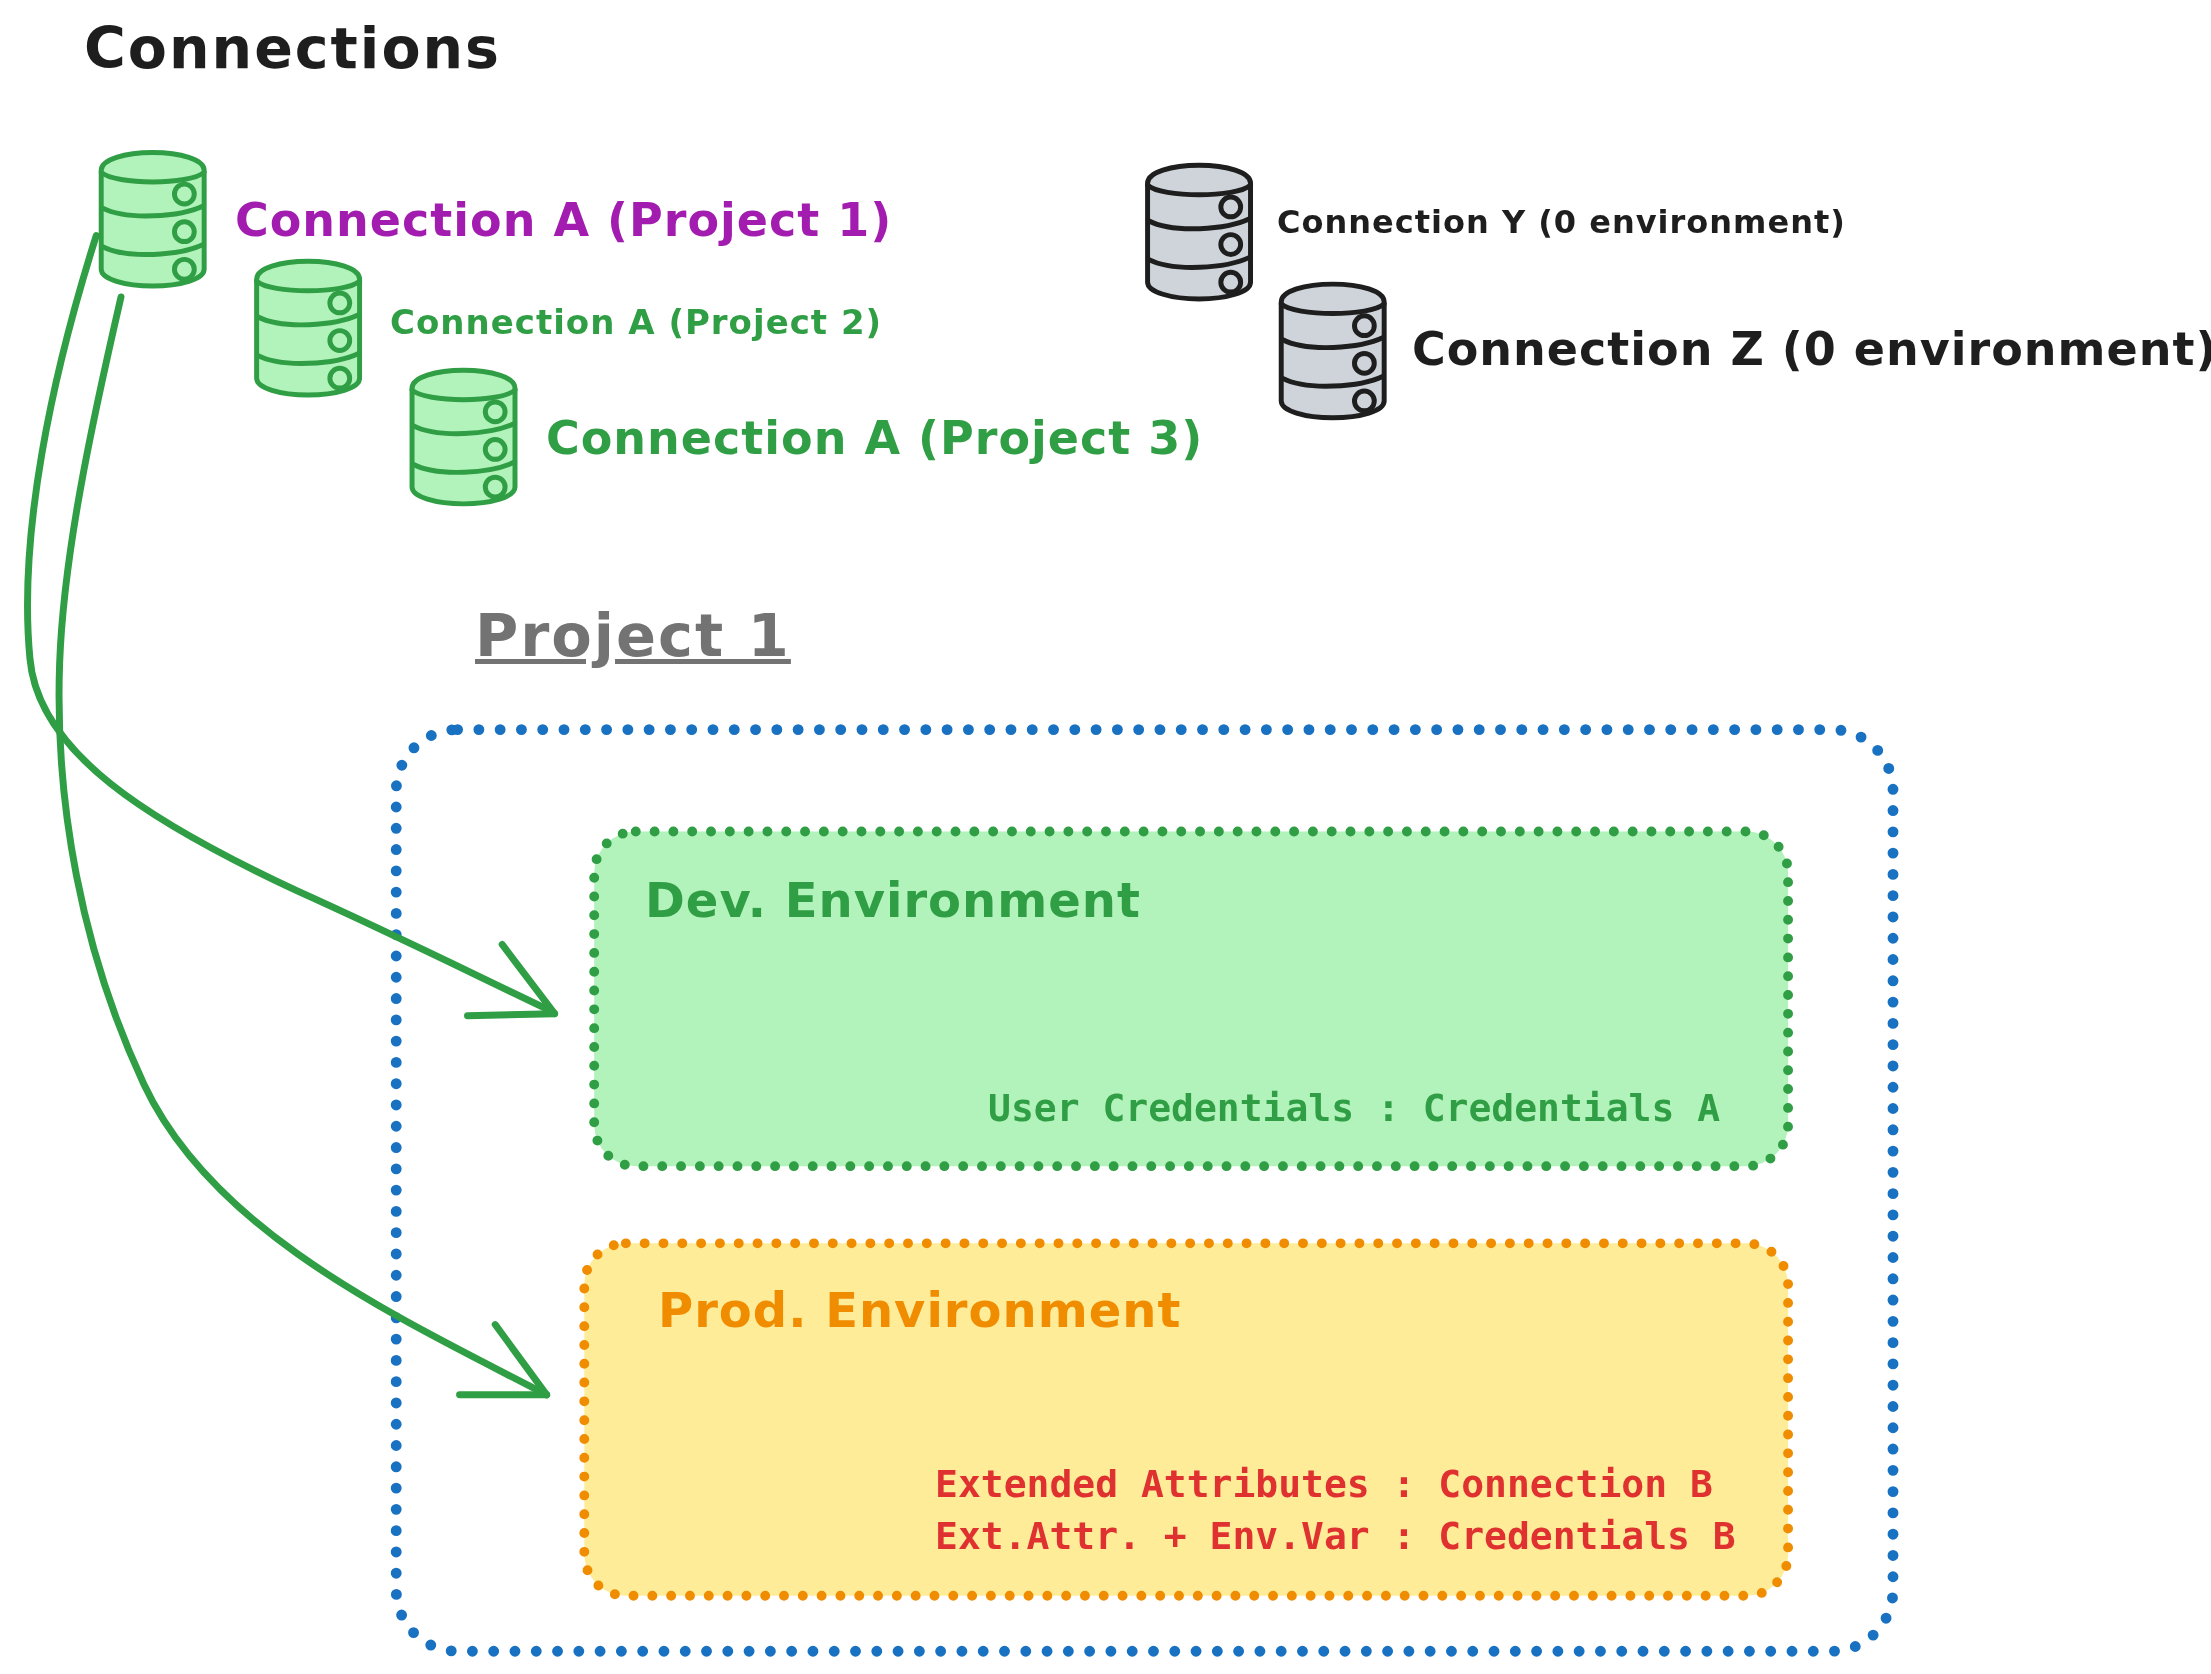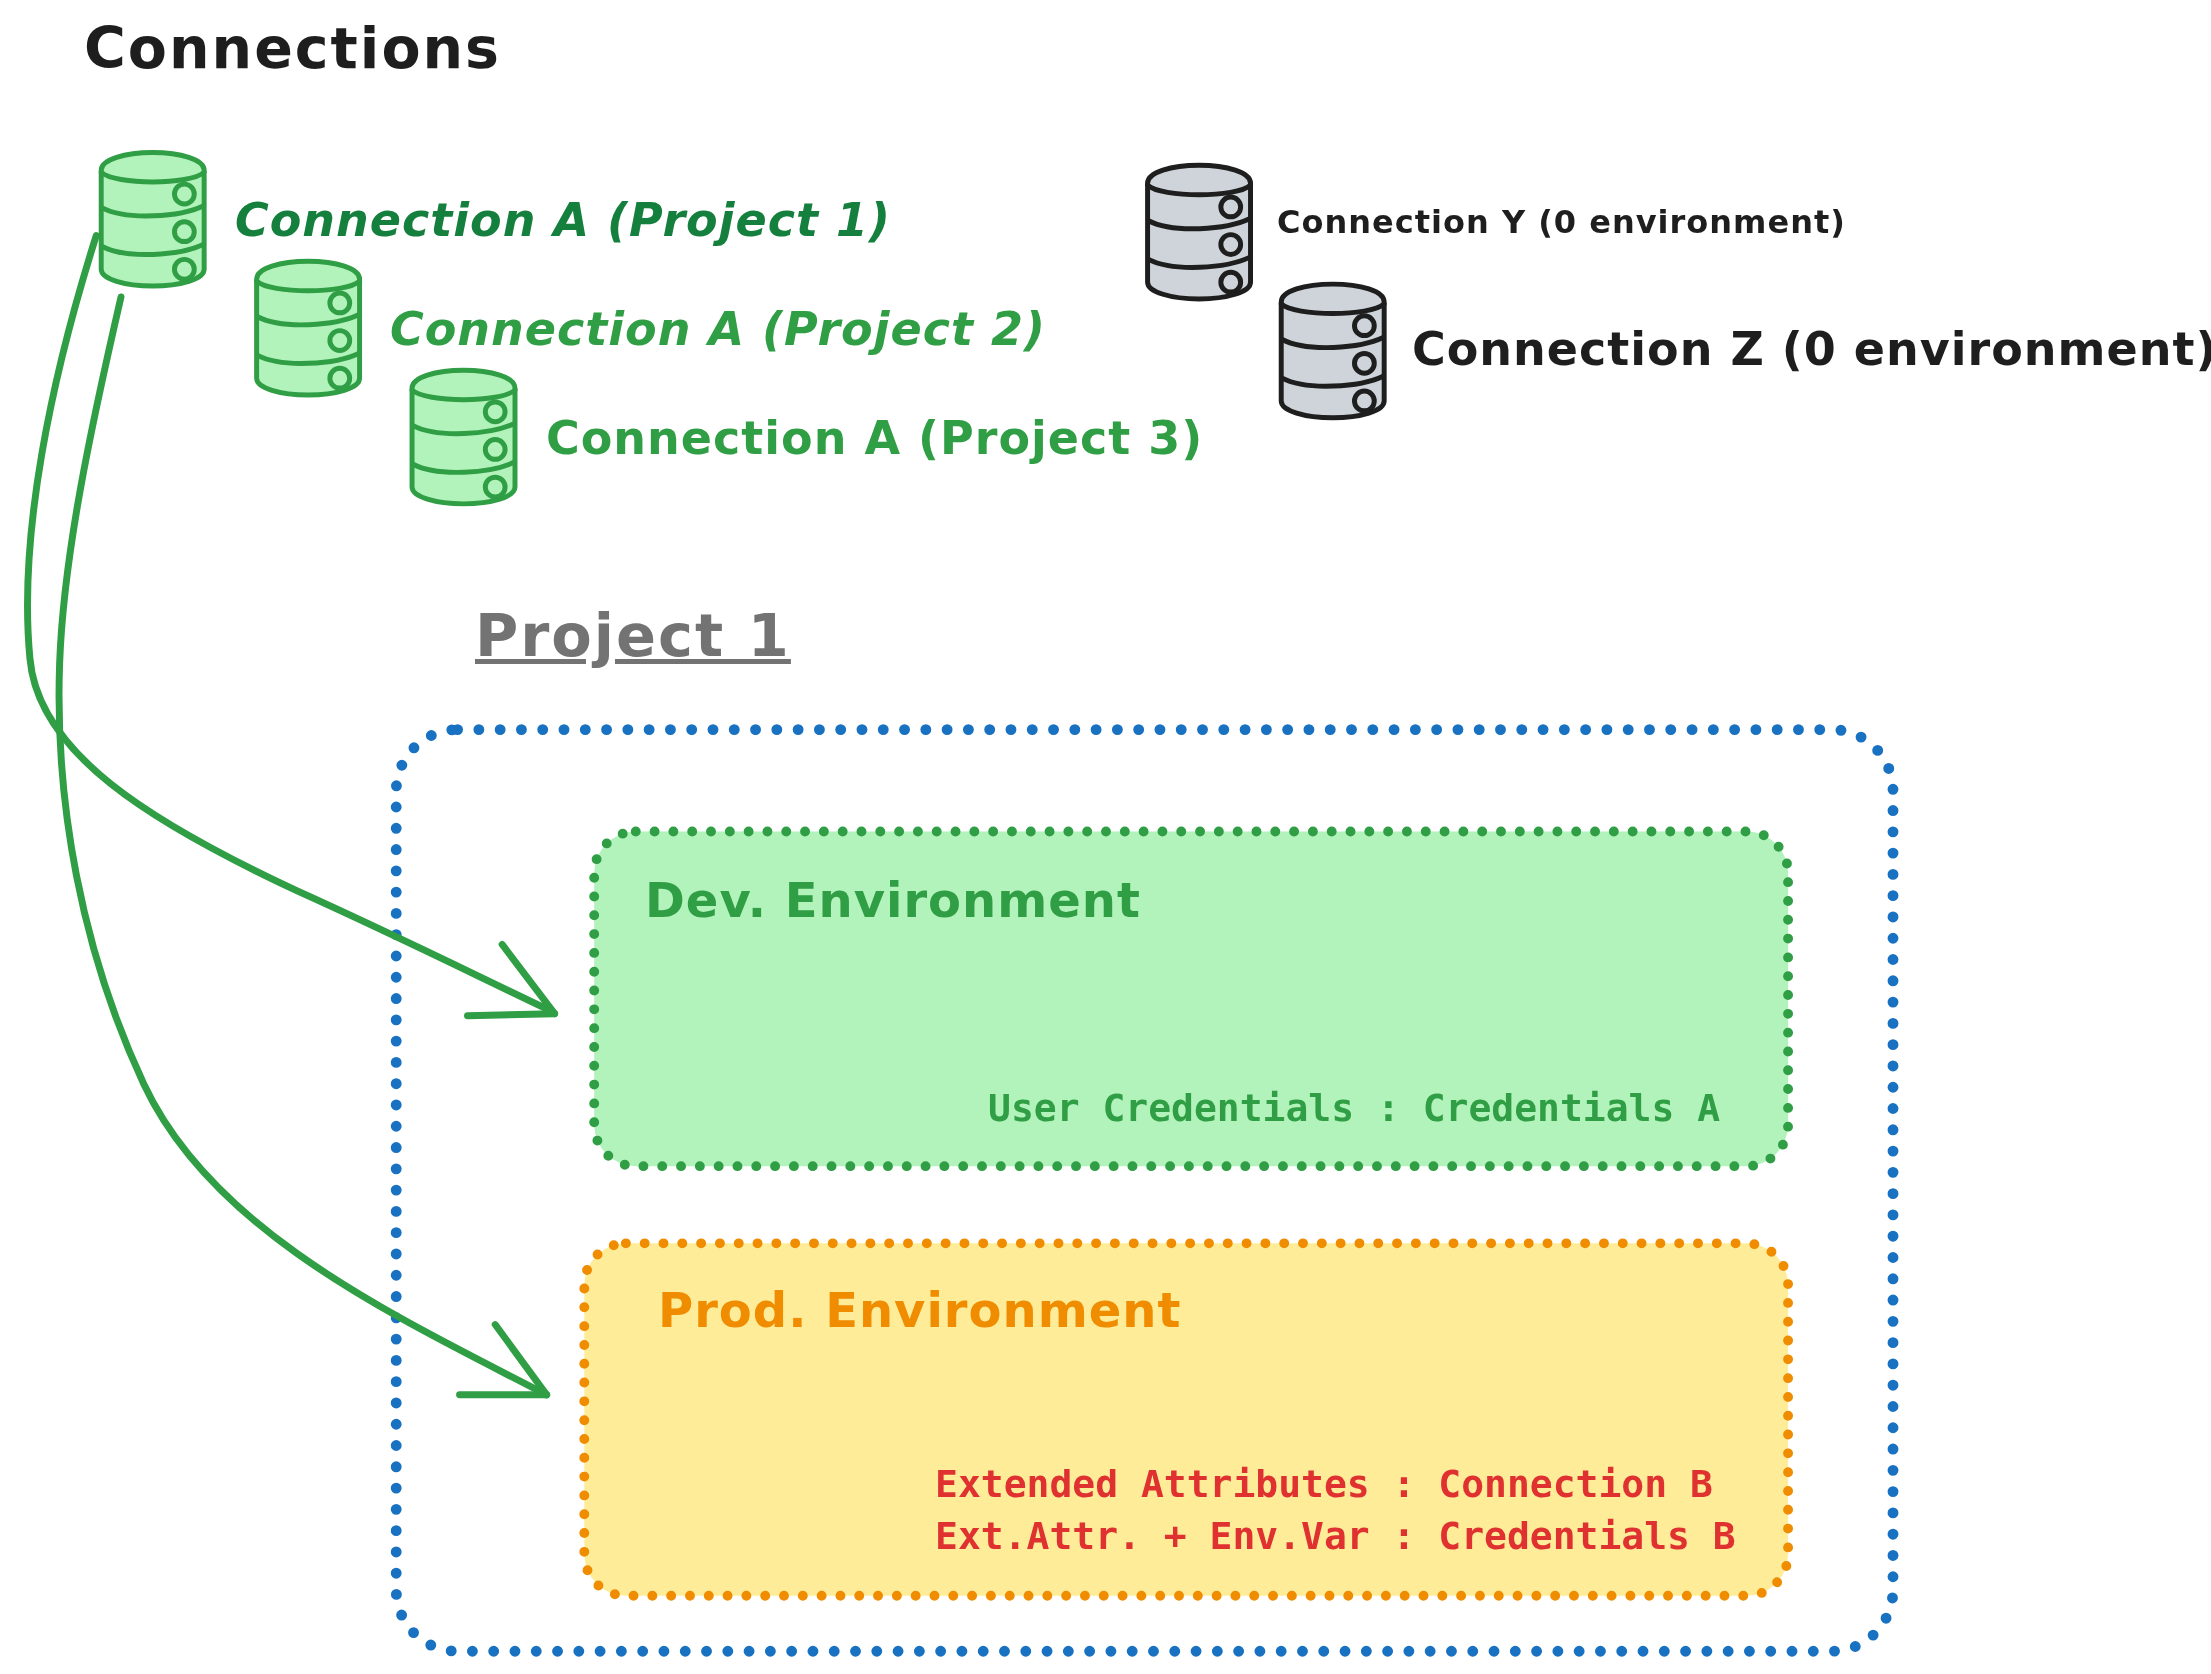--- a/index.html
+++ b/index.html
@@ -10,22 +10,22 @@
     overflow:hidden;
     font-family:"DejaVu Sans", sans-serif;
     padding-left:44px;
   }
   #shape-layer{position:absolute;left:0;top:0;width:2212px;height:1674px;}
   .t{position:absolute;white-space:nowrap;line-height:1.15;}
   .hand{font-family:"DejaVu Sans", sans-serif;font-weight:600;letter-spacing:1px;}
   .mono{font-family:"DejaVu Sans Mono", monospace;font-weight:600;}
 
   #main-title       {left:84px;  top:16px;  font-size:57px; font-weight:700; color:#1e1e1e; letter-spacing:2px;}
-  #label-conn-a1    {left:235px; top:194px; font-size:46px; color:#15803d;font-style:italic;}
-  #label-conn-a2    {left:390px; top:303px; font-size:46px; color:#2f9e44;font-style:italic;}
+  #label-conn-a1    {left:235px; top:194px; font-size:46px; color:#a21caf;}
+  #label-conn-a2    {left:390px; top:303px; font-size:34px; color:#2f9e44;}
   #label-conn-a3    {left:546px; top:412px; font-size:46px; color:#2f9e44;}
   #label-conn-y     {left:1277px;top:204px; font-size:32px; color:#1e1e1e;}
   #label-conn-z     {left:1412px;top:323px; font-size:46px; color:#1e1e1e;}
   #project-title    {left:475px; top:602px; font-size:59px; font-weight:700; color:#737373; letter-spacing:2px;text-decoration:underline;}
   #dev-env-name     {left:645px; top:873px; font-size:48px; color:#2f9e44;}
   #dev-mapping      {left:988px; top:1087px;font-size:38px; color:#2f9e44;}
   #prod-env-name    {left:658px; top:1283px;font-size:48px; color:#f08c00;}
   #prod-mapping-1   {left:935px; top:1463px;font-size:38px; color:#e03131;}
   #prod-mapping-2   {left:935px; top:1515px;font-size:38px; color:#e03131;}
 </style>

